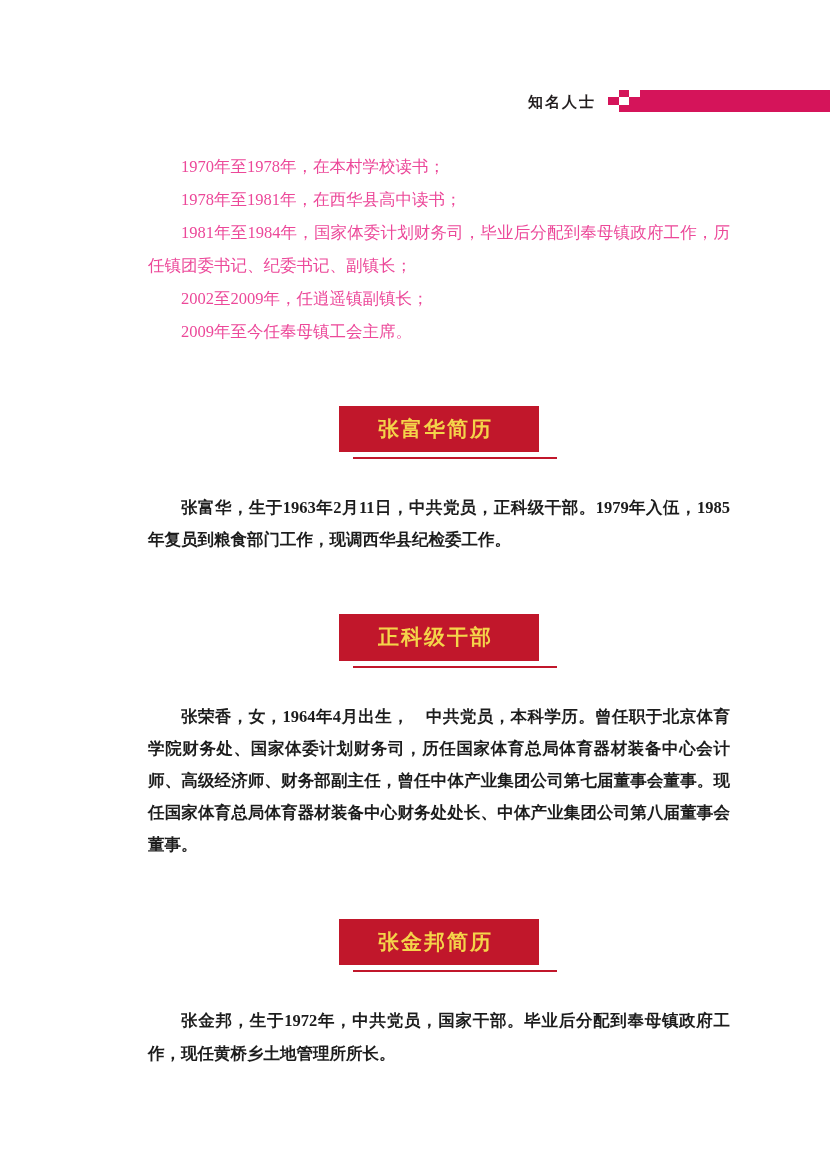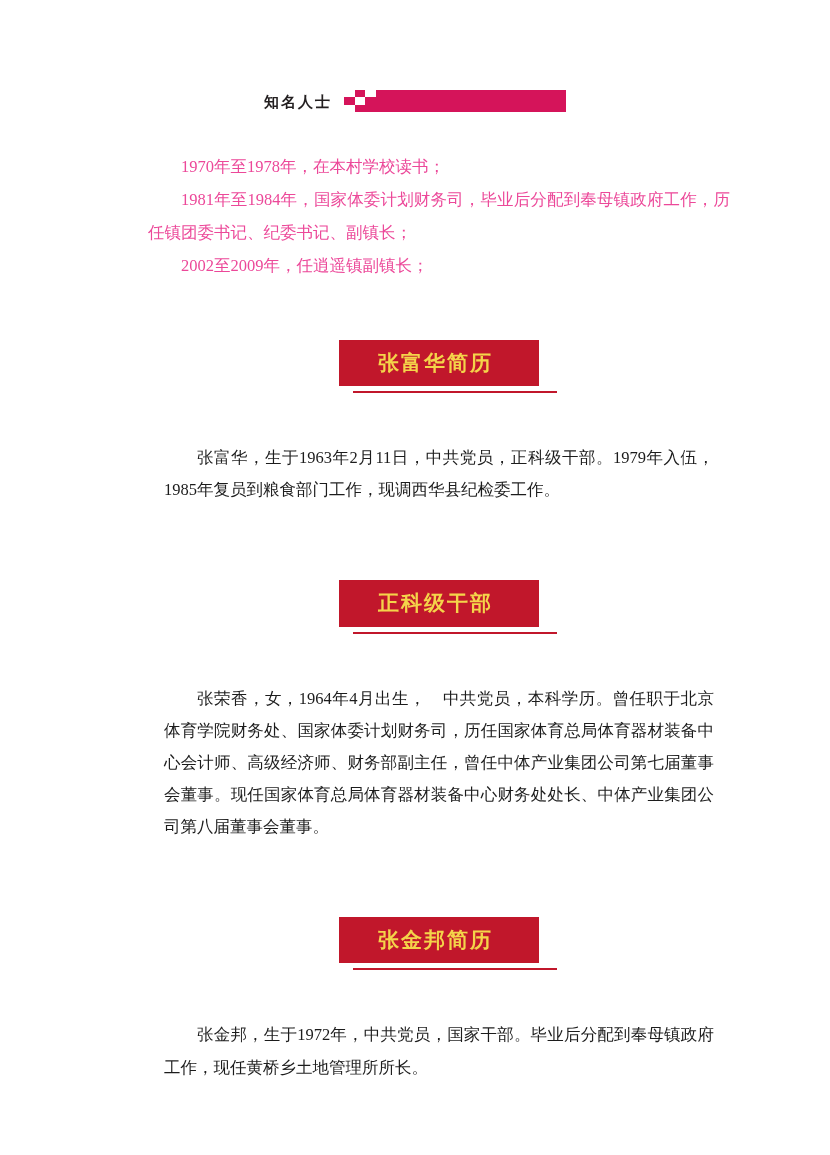--- a/index.html
+++ b/index.html
@@ -25,21 +25,21 @@
 
   
   .header {
     position: absolute;
     top: 88px;
     left: 0;
     width: 830px;
     height: 26px;
     display: flex;
     align-items: center;
-    justify-content: center;
+    justify-content: flex-end;
   }
   .header-title {
     font-family: "Liberation Sans", "DejaVu Sans", sans-serif;
     font-size: 15px;
     font-weight: bold;
     letter-spacing: 2px;
     color: #231f20;
     margin-right: 12px;
     line-height: 1;
   }
@@ -64,21 +64,22 @@
     position: absolute;
     left: 148px;
     top: 150px;
     width: 582px;
   }
   .para {
     font-size: 16.5px;
     line-height: 1.95;
     text-align: justify;
     color: #1c1c1c;
-    margin: 16px;
+    margin: 0;
+    font-weight: bold;
   }
   .para.indent {
     text-indent: 2em;
   }
 
   .list-line {
     font-size: 16.5px;
     line-height: 2.0;
     color: #ec4899;
     text-indent: 2em;
@@ -140,22 +141,24 @@
         <i style="background:#d5145a"></i>
         <i style="background:#d5145a"></i>
     </span>
     <span class="header-bar"></span>
   </div>
 
   <div class="content">
 
     <div>
       <p class="list-line">1970年至1978年，在本村学校读书；</p>
+      <p class="list-line">1978年至1981年，在西华县高中读书；</p>
       <p class="list-line">1981年至1984年，国家体委计划财务司，毕业后分配到奉母镇政府工作，历任镇团委书记、纪委书记、副镇长；</p>
       <p class="list-line">2002至2009年，任逍遥镇副镇长；</p>
+      <p class="list-line">2009年至今任奉母镇工会主席。</p>
     </div>
 
     <div class="spacer-lg"></div>
 
     <div class="banner-wrap">
       <div class="banner">张富华简历</div>
     </div>
 
     <div class="spacer-md"></div>
 

